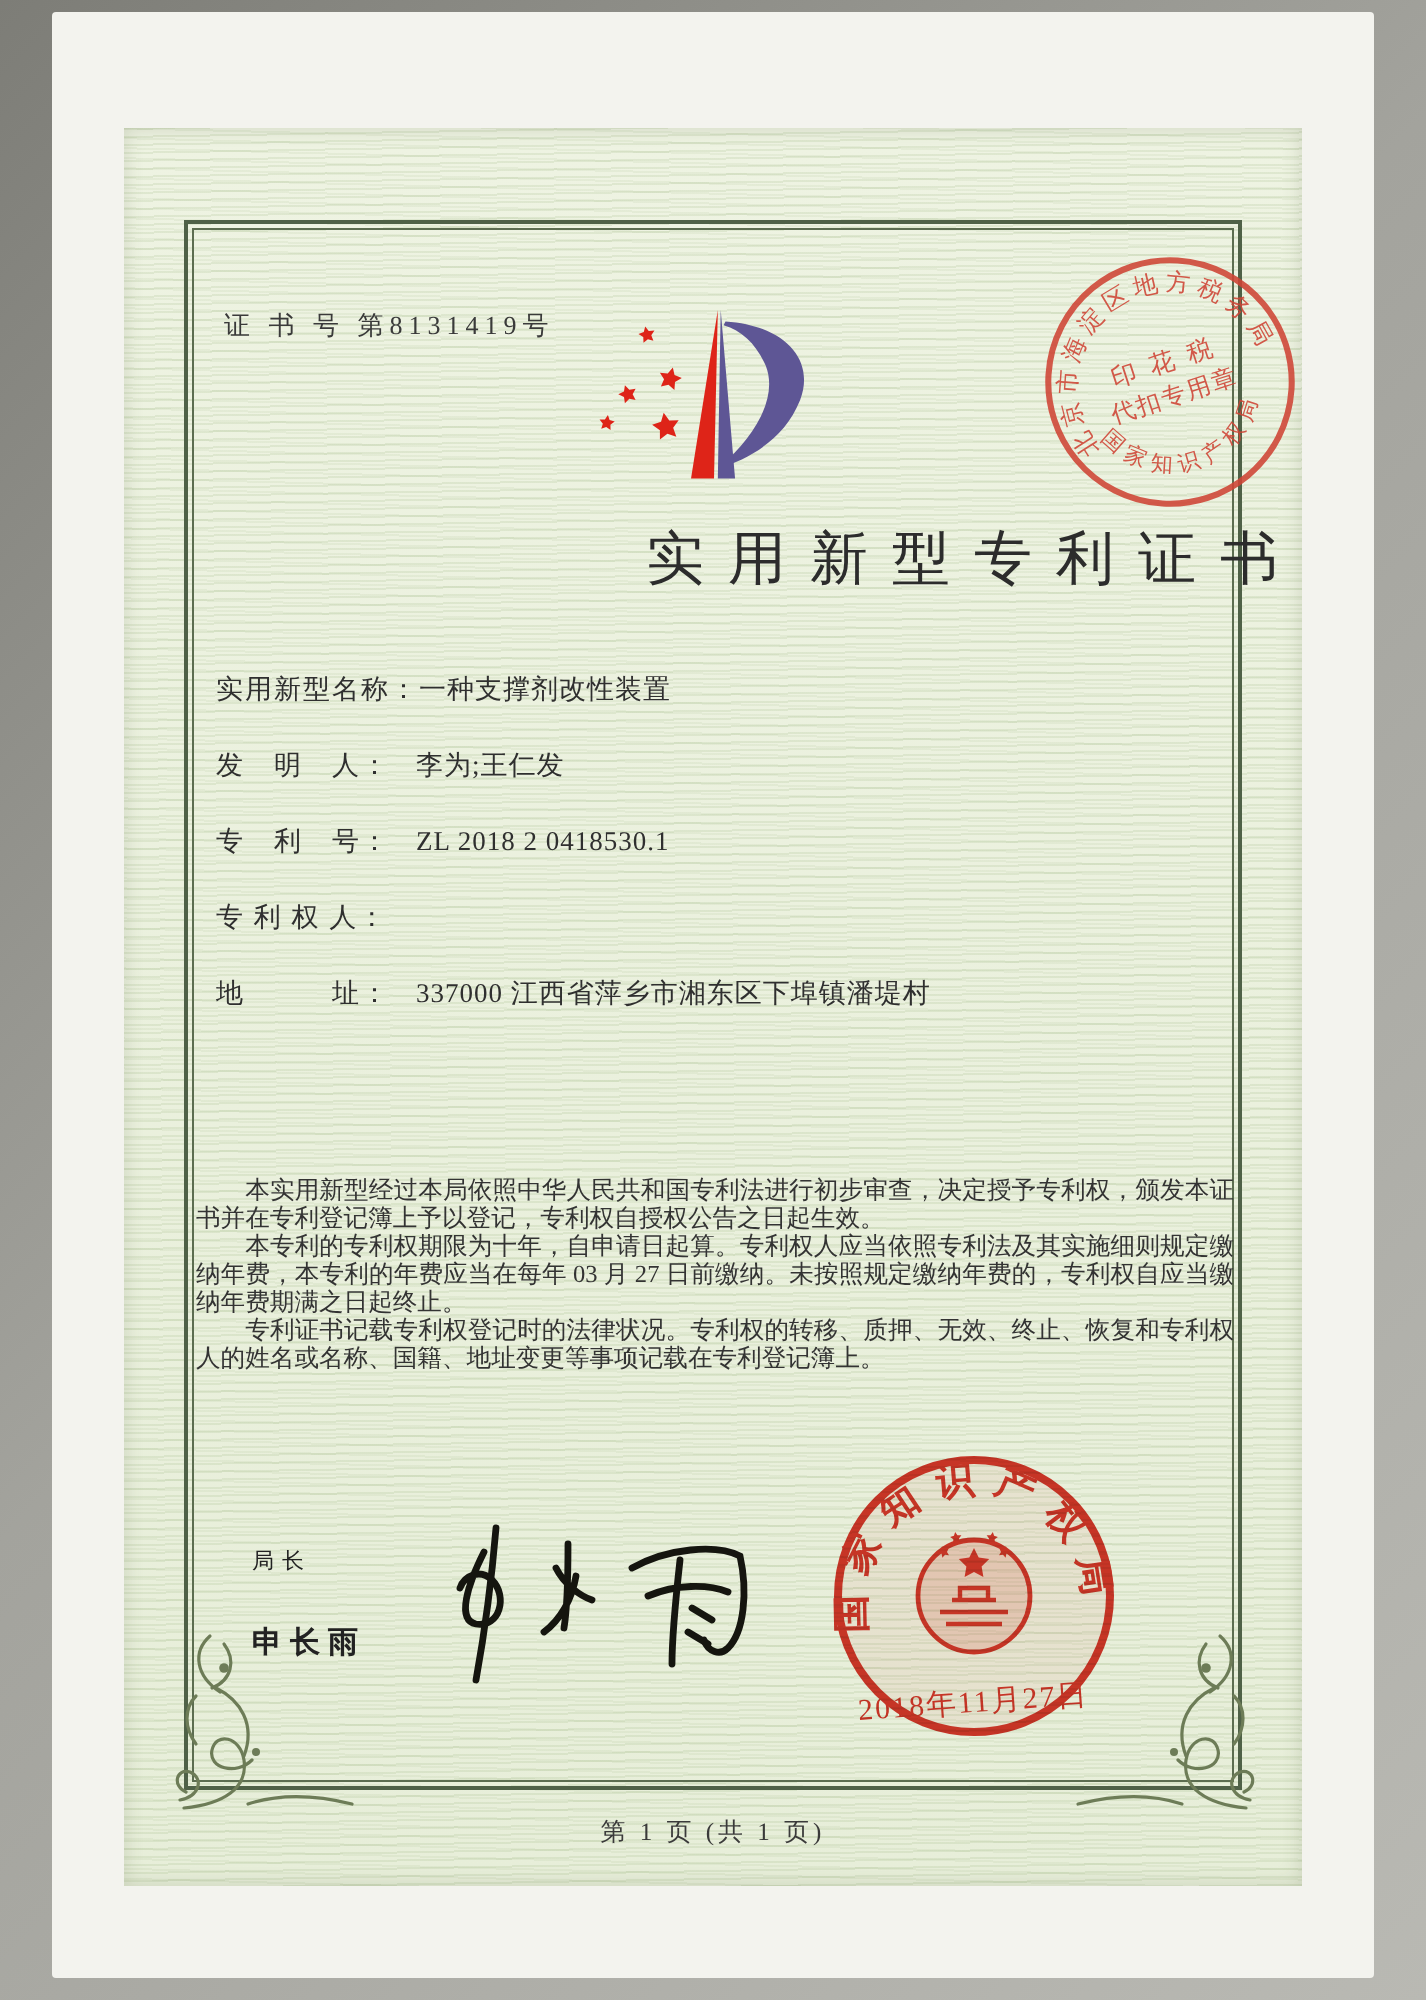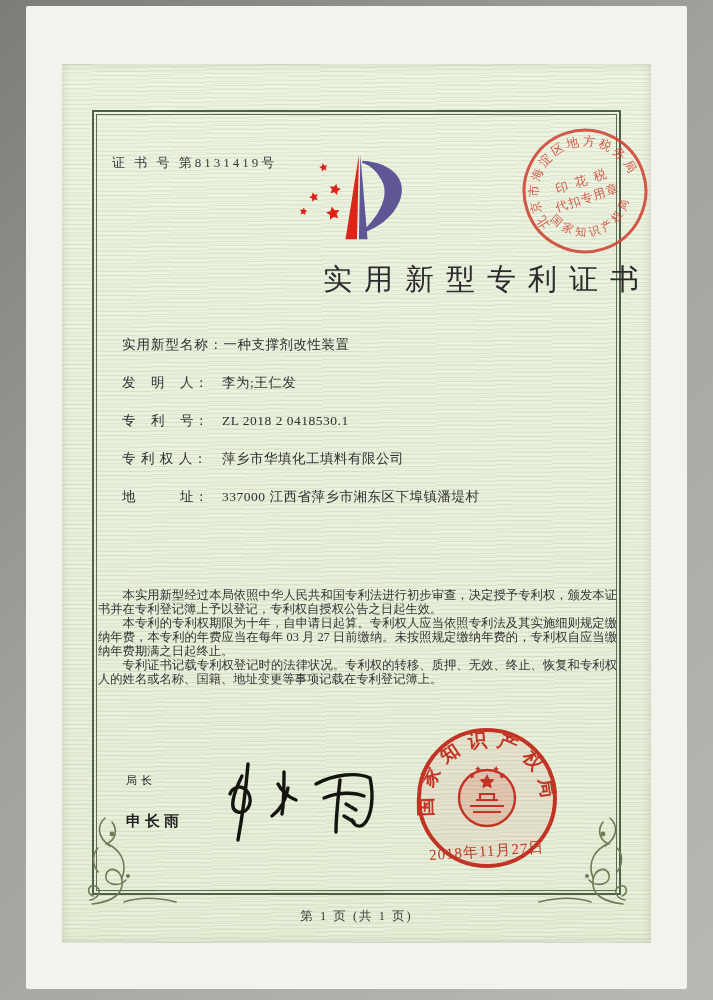--- a/index.html
+++ b/index.html
@@ -29,21 +29,21 @@
 
   .certno{position:absolute;left:50px;top:90px;font-size:13px;letter-spacing:3px;color:#3a3a3a;}
 
   .logo{position:absolute;left:228px;top:82px;width:134px;height:108px;}
   .taxstamp{position:absolute;left:452px;top:56px;width:142px;height:142px;
             transform:rotate(-18deg);opacity:.88;}
 
   .title{position:absolute;left:0;right:0;top:196px;text-align:right;
          font-size:29px;letter-spacing:12px;color:#2c2c2c;font-weight:500;}
 
-  .fields{position:absolute;left:60px;top:262px;right:40px;color:#2f2f2f;}
+  .fields{position:absolute;left:46px;top:262px;right:40px;color:#2f2f2f;}
   .frow{height:38px;display:flex;align-items:center;font-size:13.5px;letter-spacing:1px;}
   .flabel{display:inline-block;min-width:100px;}
   .fvalue{letter-spacing:.5px;}
   .grantrow{height:38px;display:flex;align-items:center;font-size:13.5px;letter-spacing:1px;}
   .grantleft{flex:0 0 236px;}
 
   .paras{position:absolute;left:36px;right:34px;top:524px;
          font-size:12.3px;line-height:14px;color:#333;text-align:justify;}
   .paras p{margin:0;text-indent:2em;}
 
@@ -138,21 +138,20 @@
       <div class="frow">
         <span class="flabel">发　明　人：</span>
         <span class="fvalue">李为;王仁发</span>
       </div>
       <div class="frow">
         <span class="flabel">专　利　号：</span>
         <span class="fvalue">ZL 2018 2 0418530.1</span>
       </div>
       <div class="frow">
         <span class="flabel">专 利 权 人：</span>
-        <span class="fvalue">萍乡市华填化工填料有限公司</span>
       </div>
       <div class="frow">
         <span class="flabel">地　　　址：</span>
         <span class="fvalue">337000 江西省萍乡市湘东区下埠镇潘堤村</span>
       </div>
     </div>
 
     <div class="paras">
       <p>本实用新型经过本局依照中华人民共和国专利法进行初步审查，决定授予专利权，颁发本证书并在专利登记簿上予以登记，专利权自授权公告之日起生效。</p>
       <p>本专利的专利权期限为十年，自申请日起算。专利权人应当依照专利法及其实施细则规定缴纳年费，本专利的年费应当在每年 03 月 27 日前缴纳。未按照规定缴纳年费的，专利权自应当缴纳年费期满之日起终止。</p>

